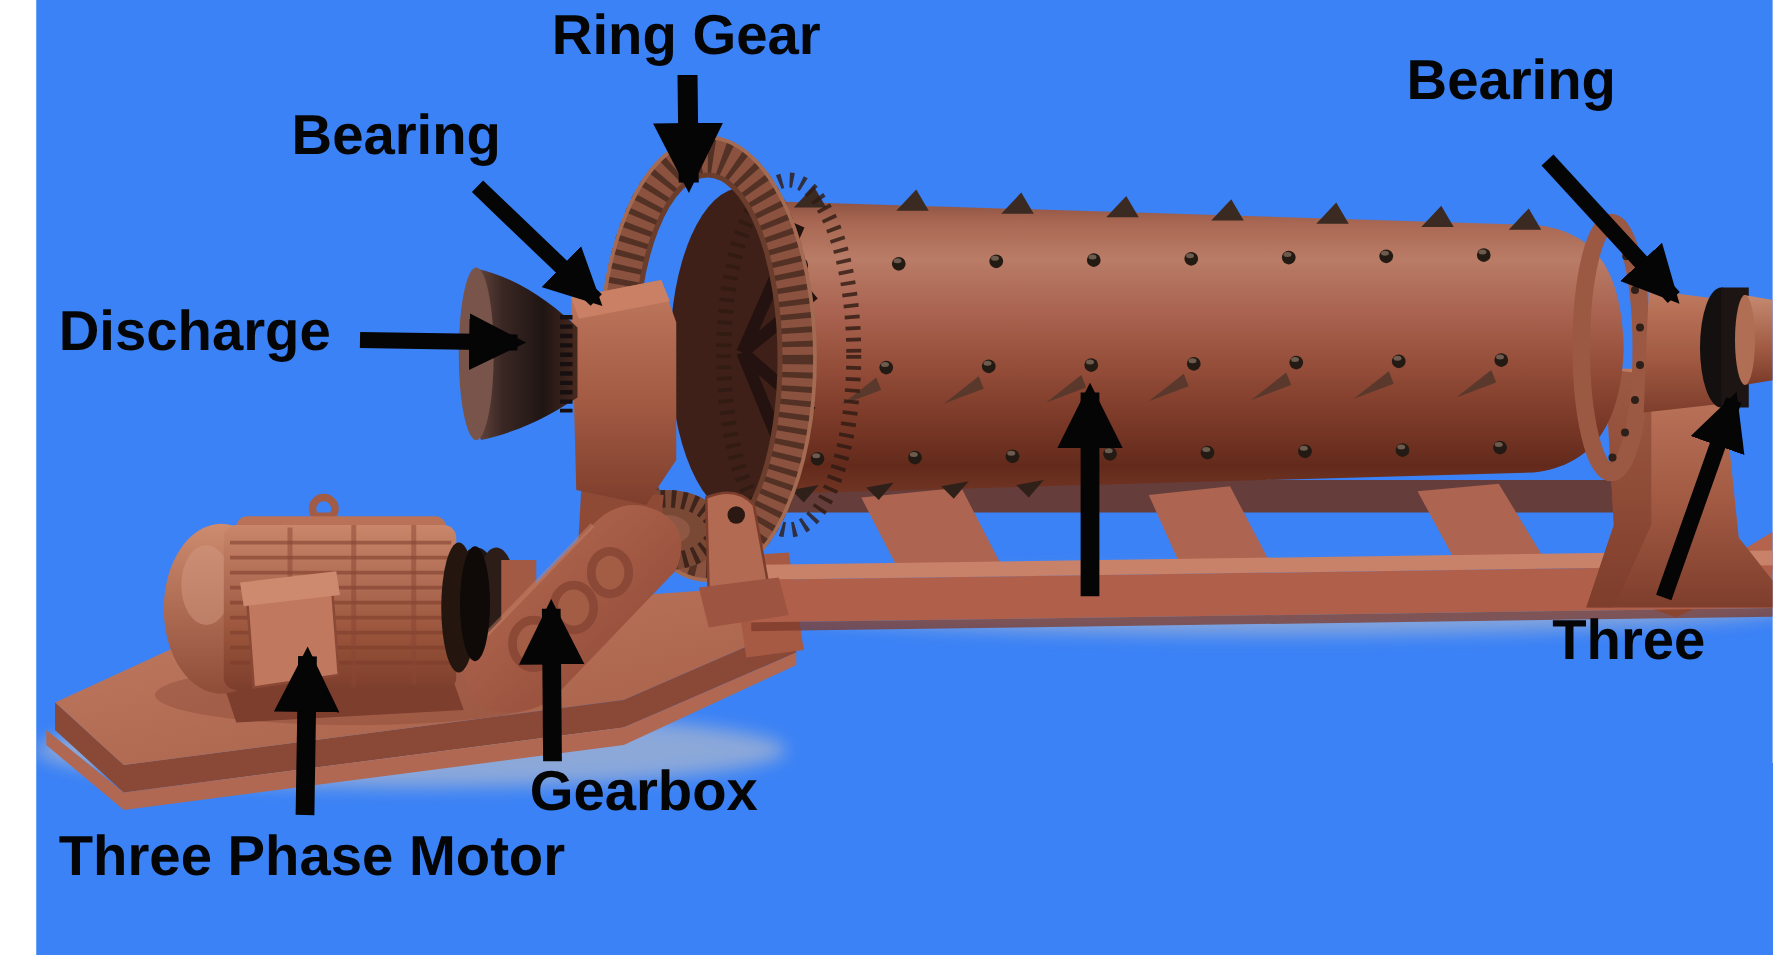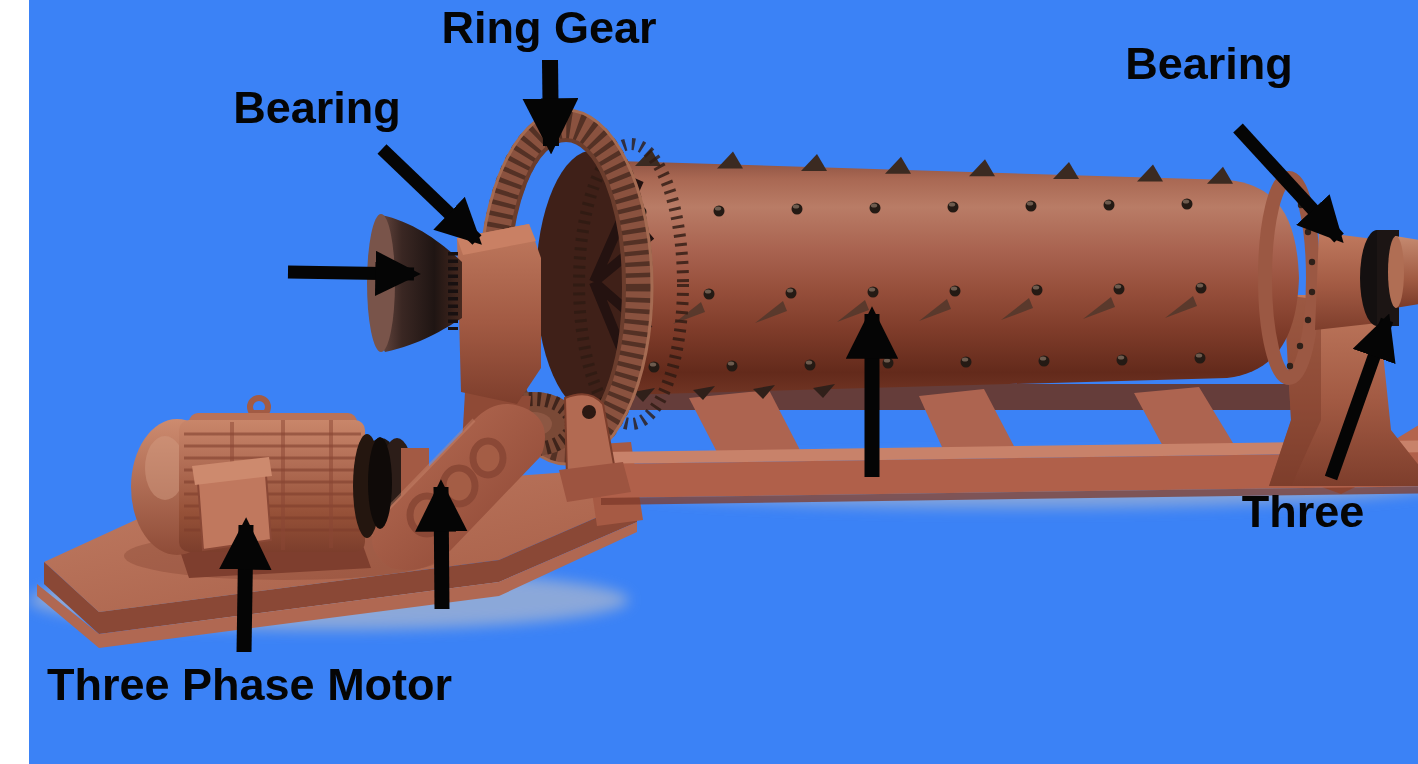--- a/index.html
+++ b/index.html
@@ -256,16 +256,18 @@
     <line x1="843" y1="477" x2="843" y2="314" stroke-width="15" marker-end="url(#ah)"></line>
     <line x1="1302" y1="478" x2="1358" y2="320" stroke-width="13" marker-end="url(#ah)"></line>
     <line x1="413" y1="609" x2="412" y2="487" stroke-width="15" marker-end="url(#ah)"></line>
     <line x1="215" y1="652" x2="217" y2="525" stroke-width="15" marker-end="url(#ah)"></line>
   </g>
 </svg>
 
 <div class="lbl ctr" style="left:520px;top:5px;">Ring Gear</div>
 <div class="lbl ctr" style="left:288px;top:85px;">Bearing</div>
 <div class="lbl ctr" style="left:1180px;top:41px;">Bearing</div>
+<div class="lbl" style="left:18px;top:242px;">Discharge</div>
 <div class="lbl ctr" style="left:1274px;top:489px;">Three</div>
+<div class="lbl ctr" style="left:486px;top:610px;">Gearbox</div>
 <div class="lbl" style="left:18px;top:662px;text-align:right;">Three Phase Motor</div>
 
 </div>
 
 </body></html>

